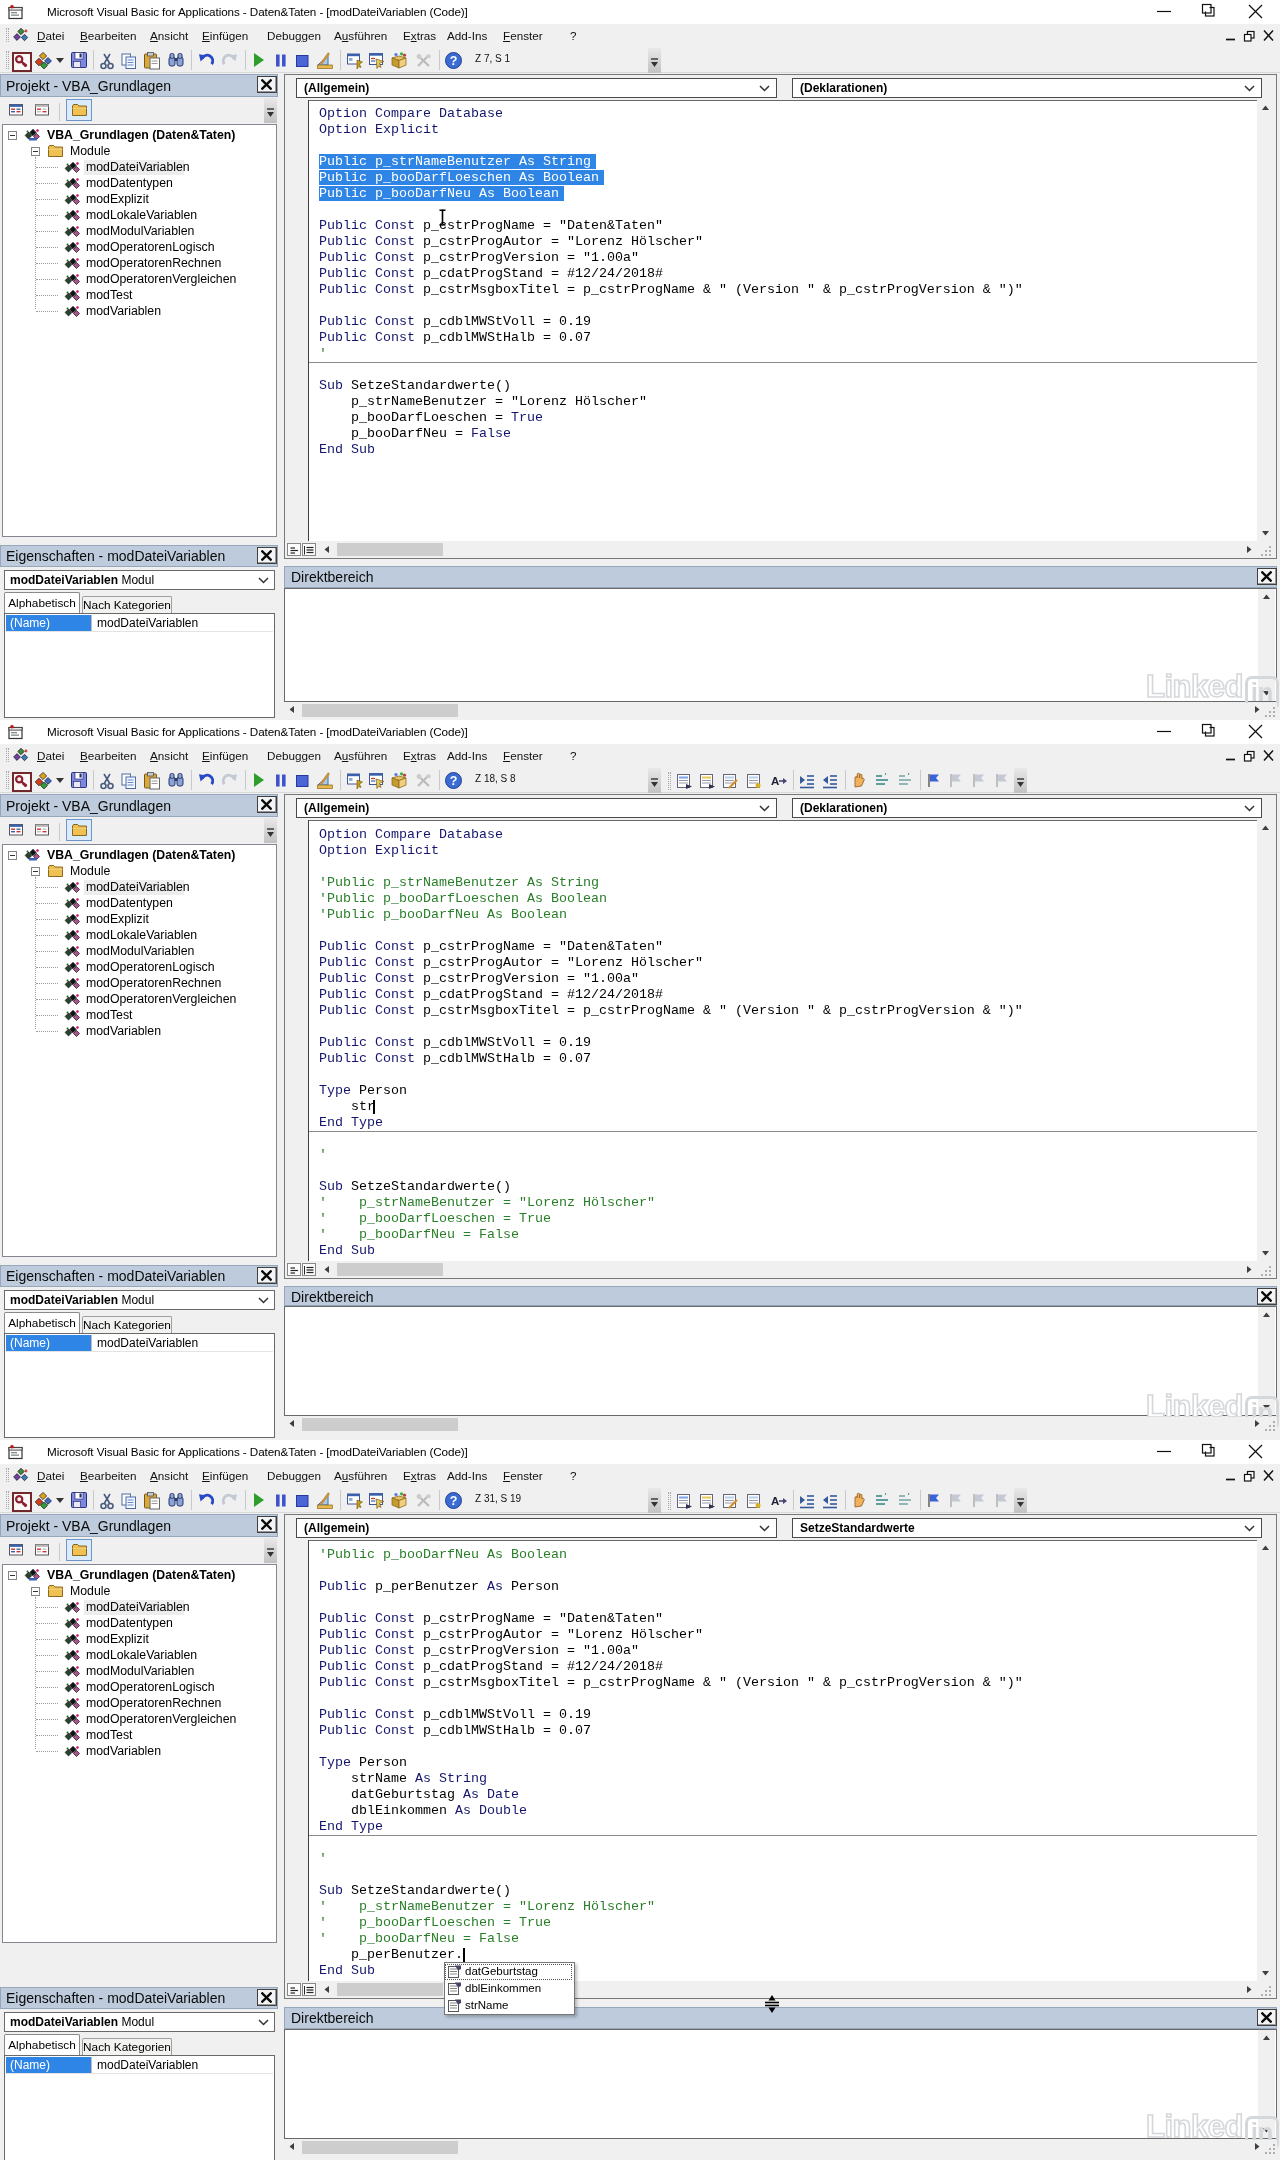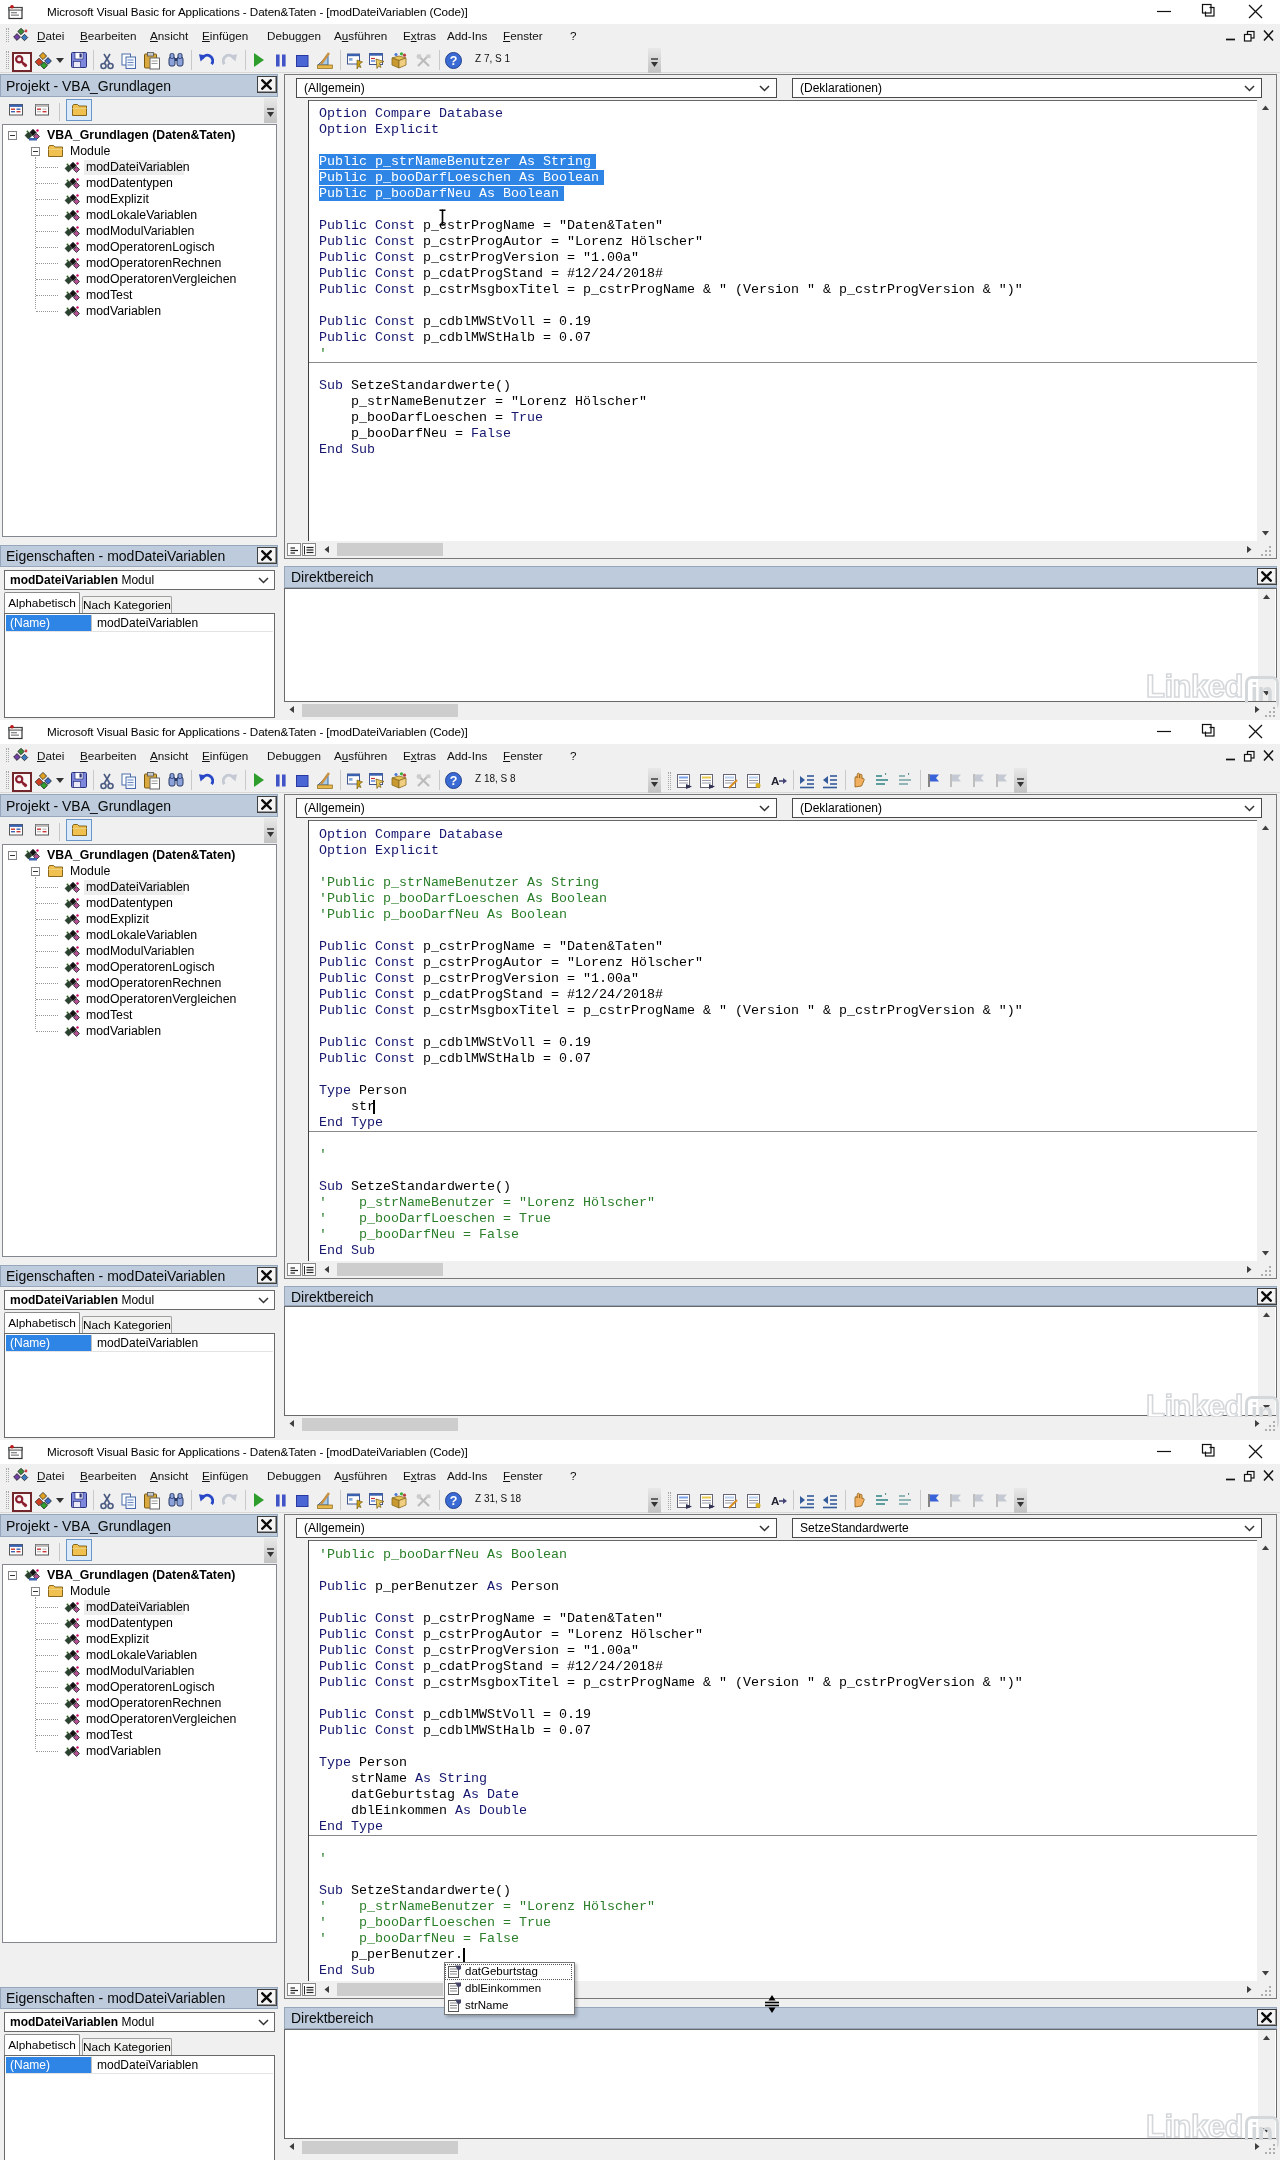--- a/index.html
+++ b/index.html
@@ -13,21 +13,21 @@
 .wtt{font-size:14px;color:#0a0a0a}
 .xb{width:20px;height:17px;background:#f4f4f4;border:1px solid #404040;box-shadow:inset -1px -1px 0 #9a9a9a}
 .trb{font-size:12.3px;font-weight:bold;color:#000}
 .tr{font-size:12.3px;color:#000}
 .vdot{width:1px;border-left:1px dotted #9a9a9a}
 .hdot{height:1px;border-top:1px dotted #9a9a9a}
 .tab1{width:76px;height:21px;background:#fff;border:1px solid #8a8a8a;border-bottom:0;font-size:11.8px;
  text-align:center;padding-top:3px;border-radius:2px 2px 0 0;z-index:2}
 .tab2{width:90px;height:17px;background:#f2f2f1;border:1px solid #a0a0a0;border-bottom:0;font-size:11.8px;
  text-align:center;padding-top:1px;border-radius:2px 2px 0 0}
-.cbt{font-size:12px;font-weight:normal;color:#000}
+.cbt{font-size:12px;font-weight:bold;color:#000}
 .codebox{font-family:"Liberation Mono",monospace;font-size:13.33px;line-height:16px;white-space:pre}
 .cl{height:16px}
 .cl .k{color:#15156e}
 .cl .n{color:#000}
 .cl .c{color:#2a7e2a}
 .cl .sel{background:#2f85e5;color:#fff;padding-right:5px}
 .caret{width:1.5px;height:14px;background:#000}
 .wm{font-size:31px;font-weight:bold;color:#fff;-webkit-text-stroke:1.6px #d5d8db;letter-spacing:-0.5px}
 .wmin{display:inline-block;width:34px;height:34px;border:3px solid #d5d8db;border-radius:7px;color:#d5d8db;
  -webkit-text-stroke:0;text-align:center;line-height:27px;margin-left:2px;font-size:26px;vertical-align:-4px}
@@ -1086,21 +1086,21 @@
     <line x1="2" y1="13" x2="12" y2="3" stroke="#bbb" stroke-width="2.2"></line>
     <line x1="3" y1="3.5" x2="13" y2="13" stroke="#bbb" stroke-width="2.2"></line>
     <circle cx="3" cy="3.5" r="2.4" fill="#ccc"></circle>
     <rect x="10.5" y="1.5" width="4" height="3.5" fill="#ccc"></rect>
   </svg>
 <div class="abs" style="left:439px;top:1490px;width:1px;height:20px;background:#c9c9c9"></div>
 <svg class="abs" style="left:445px;top:1492px" width="17" height="17" viewBox="0 0 17 17">
     <circle cx="8.5" cy="8.5" r="8" fill="#3a6ad4" stroke="#24428c"></circle>
     <text x="8.5" y="12.8" font-family="Liberation Sans" font-size="12.5" font-weight="bold" fill="#fff" text-anchor="middle">?</text>
   </svg>
-<div class="abs zs" style="left:475px;top:1493px">Z 31, S 18</div>
+<div class="abs zs" style="left:475px;top:1493px">Z 31, S 19</div>
 <div class="abs ovf" style="left:648px;top:1488px"></div>
 <svg class="abs" style="left:650px;top:1498px" width="9" height="10" viewBox="0 0 9 10">
     <line x1="1" y1="1" x2="8" y2="1" stroke="#333" stroke-width="1.4"></line>
     <polygon points="1,4 8,4 4.5,9" fill="#333"></polygon>
   </svg>
 <div class="abs grip" style="left:668px;top:1492px;height:18px"></div>
 <svg class="abs" style="left:677px;top:1492px" width="16" height="18" viewBox="0 0 16 18">
     <rect x="0.5" y="2.5" width="12" height="13" fill="#fff" stroke="#667"></rect>
     <rect x="2" y="4.5" width="9" height="2" fill="#7aa2e8"></rect>
     <line x1="2" y1="8.5" x2="11" y2="8.5" stroke="#99a" stroke-width="1"></line>

